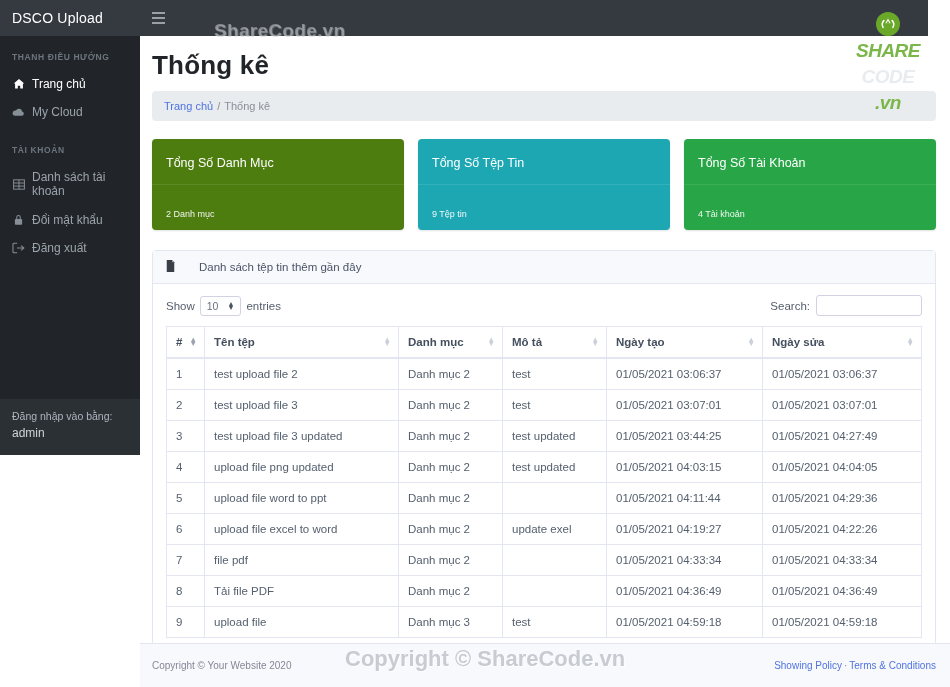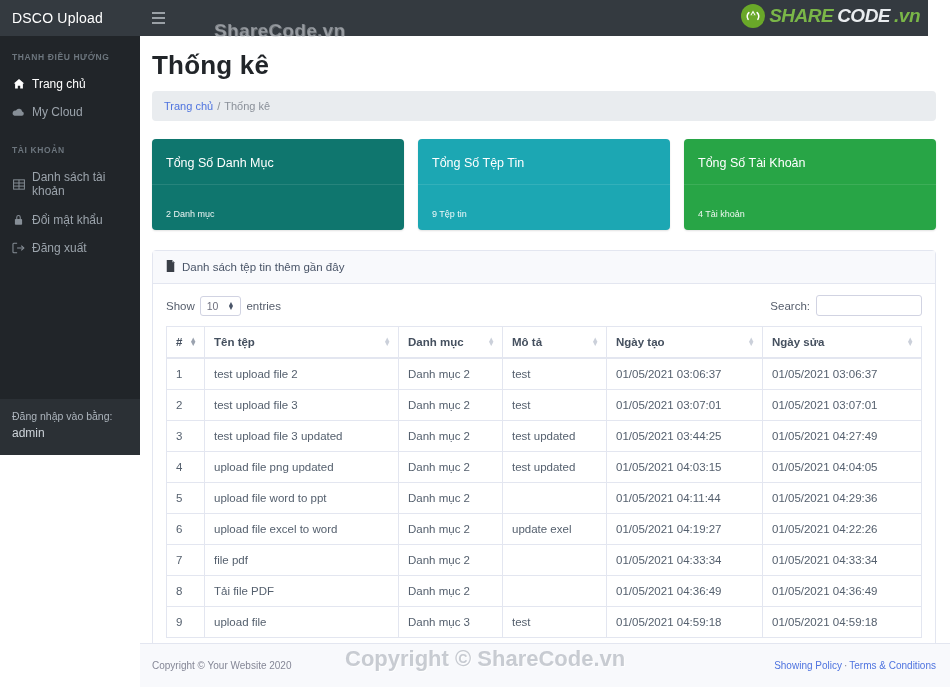--- a/index.html
+++ b/index.html
@@ -36,24 +36,25 @@
   }
   .topbar-watermark {
     position: absolute; left: 214px; top: 20px;
     font-size: 19px; font-weight: bold;
     color: rgba(200,204,210,.55);
     text-shadow: 1px 1px 0 rgba(255,255,255,.22);
     letter-spacing: .3px;
     pointer-events: none;
   }
   .sharecode-logo {
-    position: absolute; right: 8px; top: 4px;
+    position: absolute; right: 8px; top: 12px;
     display: flex; align-items: center; gap: 4px;
     font-size: 19px; font-weight: bold; font-style: italic;
     letter-spacing: -.5px;
+    flex-direction: column;
   }
   .sc-mark {
     width: 24px; height: 24px; border-radius: 50%;
     background: #6aa829;
     display: flex; align-items: center; justify-content: center;
     position: relative;
   }
   .sc-mark svg { display:block; }
   .sc-share { color: #7ab648; }
   .sc-code  { color: #e9ecef; }
@@ -125,36 +126,36 @@
     box-shadow: 0 1px 2px rgba(0,0,0,.12);
     min-height: 75px;
     display: flex; flex-direction: column;
   }
   .card-top { padding: 17px 14px 14px 14px; font-size: 12.5px; flex: 1; }
   .card-bot {
     padding: 24px 14px 11px 14px;
     font-size: 9px; color: rgba(255,255,255,.92);
     border-top: 1px solid rgba(255,255,255,.10);
   }
-  .card.blue  { background: #0f766e; }
+  .card.blue  { background: #4d7c0f; }
   .card.teal  { background: #1ca7b3; }
   .card.green { background: #28a546; }
 
   
   .panel {
     margin: 0 14px 0 12px;
     border: 1px solid #e3e6f0; border-radius: 4px;
     background: #fff;
   }
   .panel-head {
     background: #f8f9fc;
     border-bottom: 1px solid #e3e6f0;
     padding: 9px 13px;
     font-size: 11.5px; color: #4a5568;
-    display: flex; align-items: center; gap: 7px;
+    display: flex; align-items: center; gap: 24px;
   }
   .panel-body { padding: 11px 13px 10px 13px; }
 
   .dt-top { display: flex; align-items: center; justify-content: space-between; margin-bottom: 10px; }
   .dt-length { font-size: 11.5px; color: #555d6b; display: flex; align-items: center; gap: 5px; }
   .sel-box {
     display: inline-flex; align-items: center; gap: 9px;
     border: 1px solid #d1d3e2; border-radius: 3px;
     padding: 3px 6px; font-size: 10.5px; color: #6e707e;
     background: #fff; cursor: pointer;

